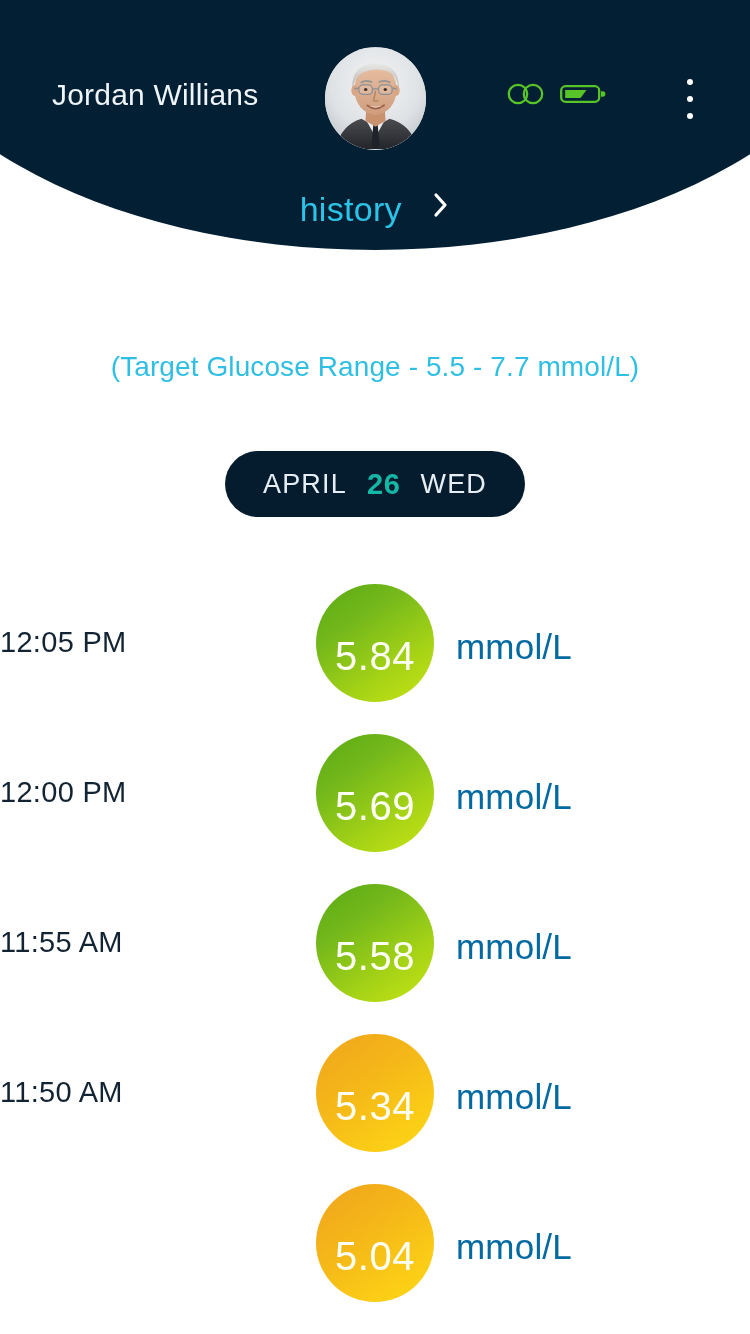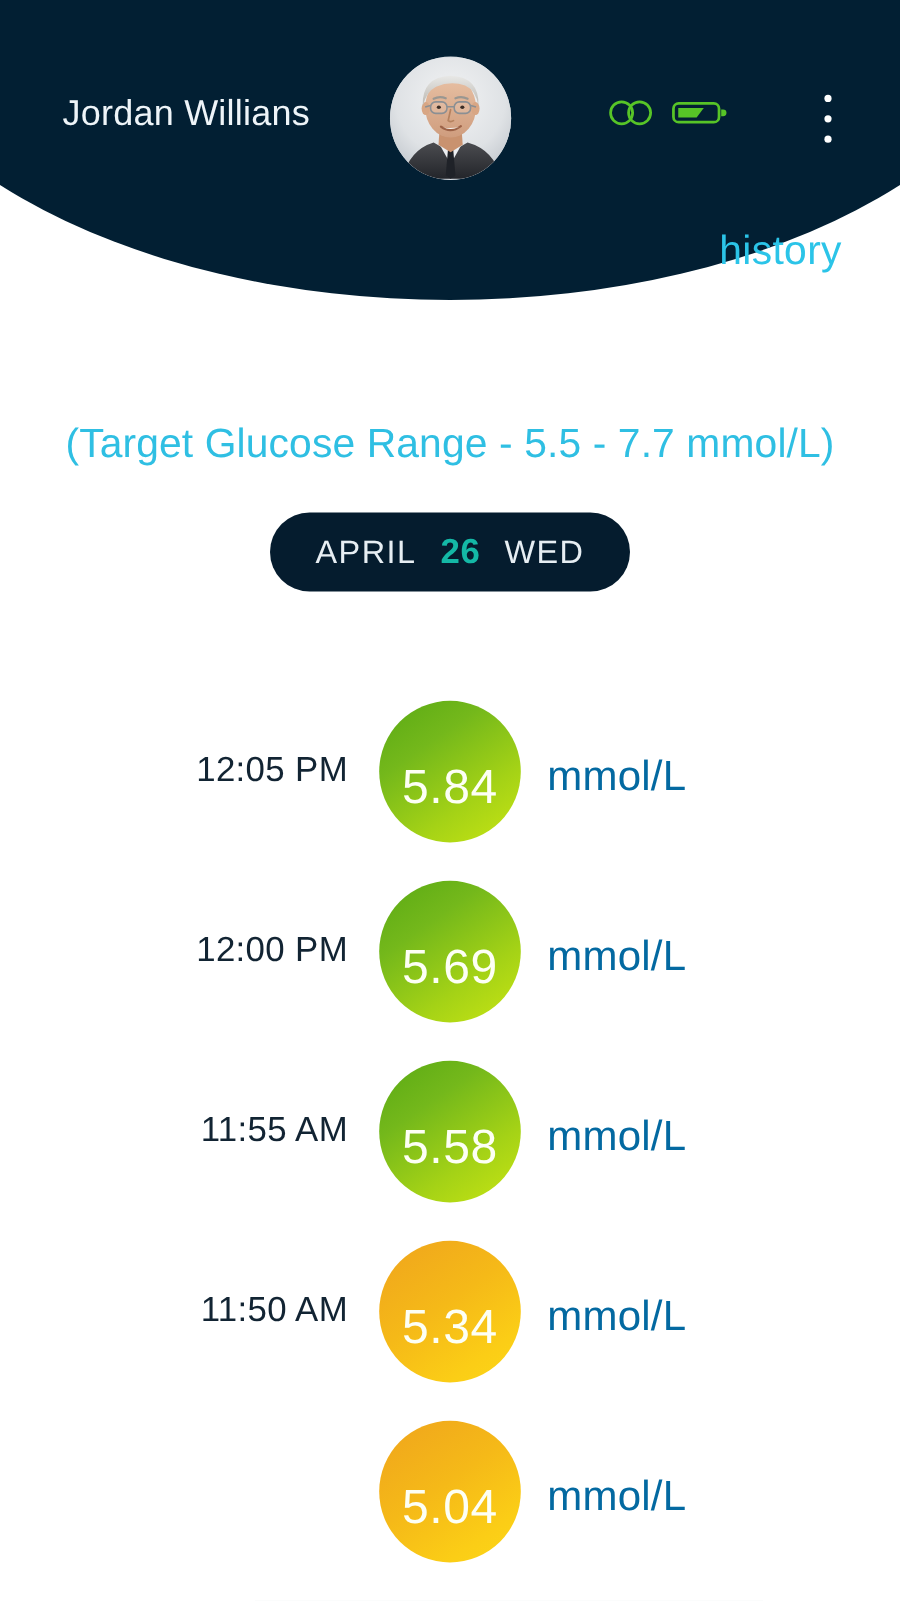--- a/index.html
+++ b/index.html
@@ -96,21 +96,21 @@
     height: 6px;
     border-radius: 50%;
     background: #ffffff;
   }
 
   .history-link {
     position: absolute;
     left: 0;
     top: 190px;
     width: 750px;
-    text-align: right;
+    text-align: center;
     cursor: pointer;
   }
   .history-label {
     font-size: 34px;
     color: #2bc4e8;
     letter-spacing: 0.3px;
     vertical-align: middle;
   }
   .history-chevron {
     display: inline-block;
@@ -120,30 +120,30 @@
     top: -3px;
   }
 
   
   .target-range {
     position: absolute;
     top: 351px;
     left: 0;
     width: 750px;
     text-align: center;
-    font-size: 34px;
+    font-size: 28px;
     color: #2fbfe3;
     letter-spacing: 0.1px;
     white-space: nowrap;
   }
 
   
   .date-pill {
     position: absolute;
-    top: 427px;
+    top: 451px;
     left: 225px;
     width: 300px;
     height: 66px;
     border-radius: 33px;
     background: #051c2e;
     display: flex;
     align-items: center;
     justify-content: center;
     gap: 20px;
     cursor: pointer;
@@ -171,21 +171,21 @@
   .reading-row {
     position: relative;
     height: 150px;
     width: 750px;
   }
   .reading-time {
     position: absolute;
     left: 0;
     top: 42px;
     width: 290px;
-    text-align: right;
+    text-align: left;
     font-size: 29px;
     color: #122433;
     letter-spacing: 0.3px;
   }
   .reading-bubble {
     position: absolute;
     left: 316px;
     top: 0px;
     width: 118px;
     height: 118px;

